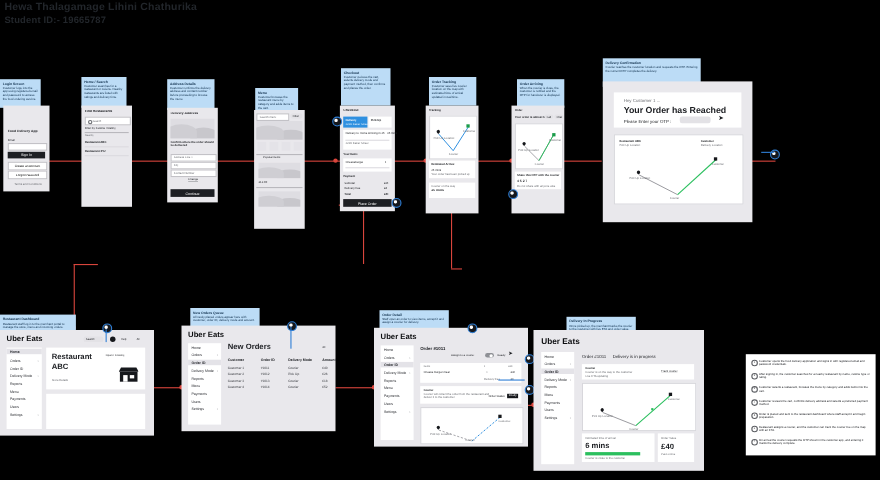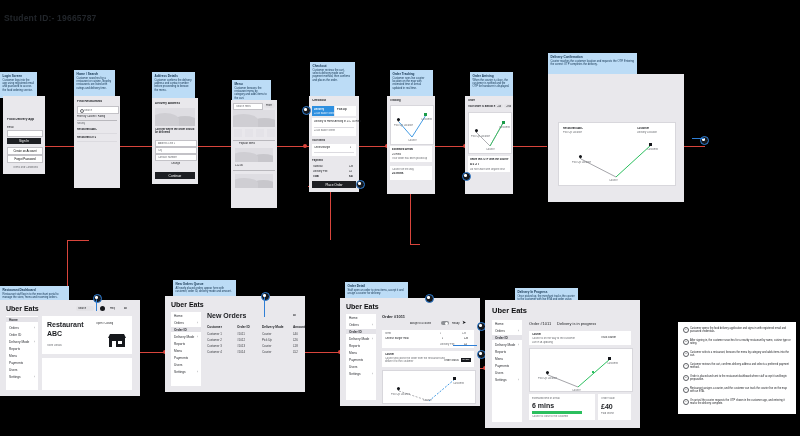--- a/index.html
+++ b/index.html
@@ -74,20 +74,21 @@
   .cat{position:absolute;background:#e4e3e8;}
   .badge{position:absolute;background:#16181c;color:#fff;font-size:2.4px;padding:.4px 1.6px;}
   .blue{background:#2f90e0;}
   .storeicon{position:absolute;}
 </style>
 </head>
 <body>
 
 <div class="board">
 
+  <div class="hdr">Hewa Thalagamage Lihini Chathurika</div>
   <div class="hdr2">Student ID:- 19665787</div>
 
   <div class="ln lnh" style="left:28px;top:146px;width:205px;"></div>
   <div class="ln lnh" style="left:233px;top:146px;width:72px;"></div>
   <div class="ln lnh" style="left:305px;top:146px;width:82px;"></div>
   <div class="ln lnh" style="left:387px;top:146px;width:78px;"></div>
   <div class="ln lnh" style="left:465px;top:146px;width:82px;"></div>
   <div class="ln lnh" style="left:683px;top:146px;width:22px;"></div>
   <div class="dot" style="left:26px;top:144px;"></div>
   <div class="dot" style="left:231px;top:144px;"></div>
@@ -288,20 +289,27 @@
       <div class="txt tiny muted" style="left:17px;top:35px;">Courier</div>
     </div>
     <div class="card" style="left:3px;top:60px;width:42px;height:16px;">
       <div class="txt tiny" style="left:2px;top:2px;font-weight:700;">Share this OTP with the courier</div>
       <div class="txt tiny2" style="left:2px;top:7px;font-weight:700;">4 5 2 7</div>
       <div class="txt tiny muted" style="left:2px;top:12px;">Do not share with anyone else</div>
     </div>
   </div>
 
   <div class="frame" style="left:548px;top:74px;width:136px;height:128px;">
+    <div class="card" style="left:10px;top:10px;width:116px;height:32px;">
+      <div class="txt sm muted" style="left:9px;top:5px;">Hey Customer 1 ...</div>
+      <div class="txt" style="left:9px;top:12px;font-size:8px;font-weight:700;">Your Order has Reached</div>
+      <div class="txt sm" style="left:9px;top:24px;">Please Enter your OTP :</div>
+      <div class="pill" style="left:60px;top:22px;width:28px;height:6px;border-radius:2px;"></div>
+      <div class="arrow" style="left:95px;top:21px;">➤</div>
+    </div>
     <div class="map" style="left:10px;top:48px;width:116px;height:62px;">
       <svg width="116" height="62" style="position:absolute;left:0;top:0;">
         <polyline points="22,36 57,54" fill="none" stroke="#9a9a9f" stroke-width="0.9"></polyline>
         <polyline points="57,54 92,22" fill="none" stroke="#2bbf5e" stroke-width="1"></polyline>
       </svg>
       <div class="txt tiny" style="left:4px;top:4px;font-weight:700;">Restaurant ABC</div>
       <div class="txt tiny muted" style="left:4px;top:8px;">Pick Up Location</div>
       <div class="txt tiny" style="left:78px;top:4px;font-weight:700;">Customer</div>
       <div class="txt tiny muted" style="left:78px;top:8px;">Delivery Location</div>
       <div class="pin" style="left:22px;top:36px;">

